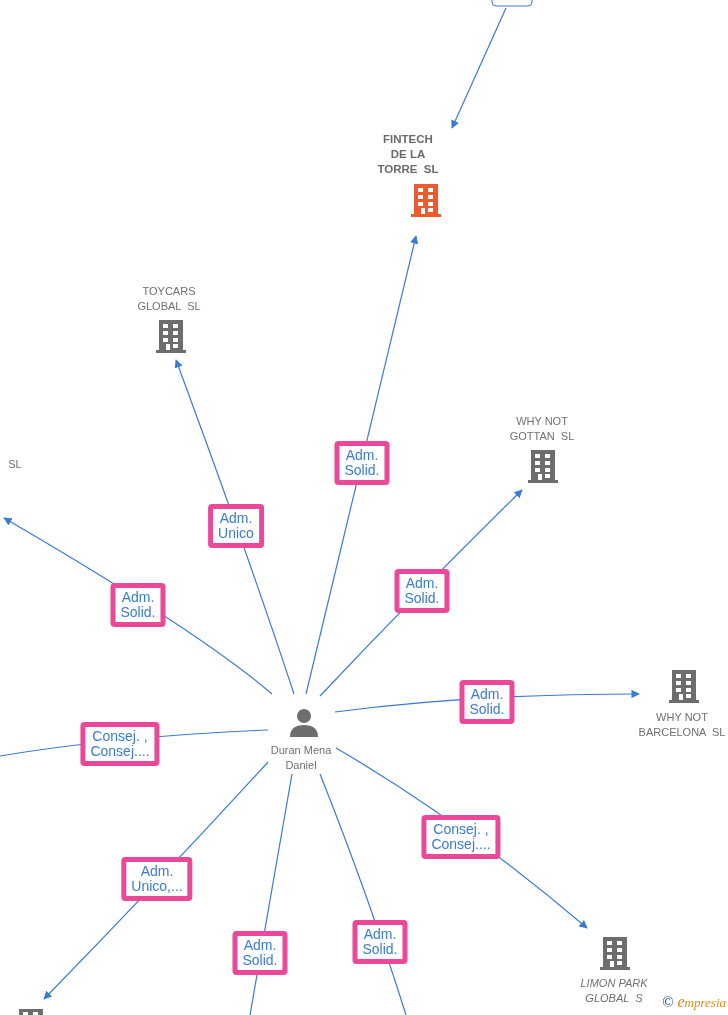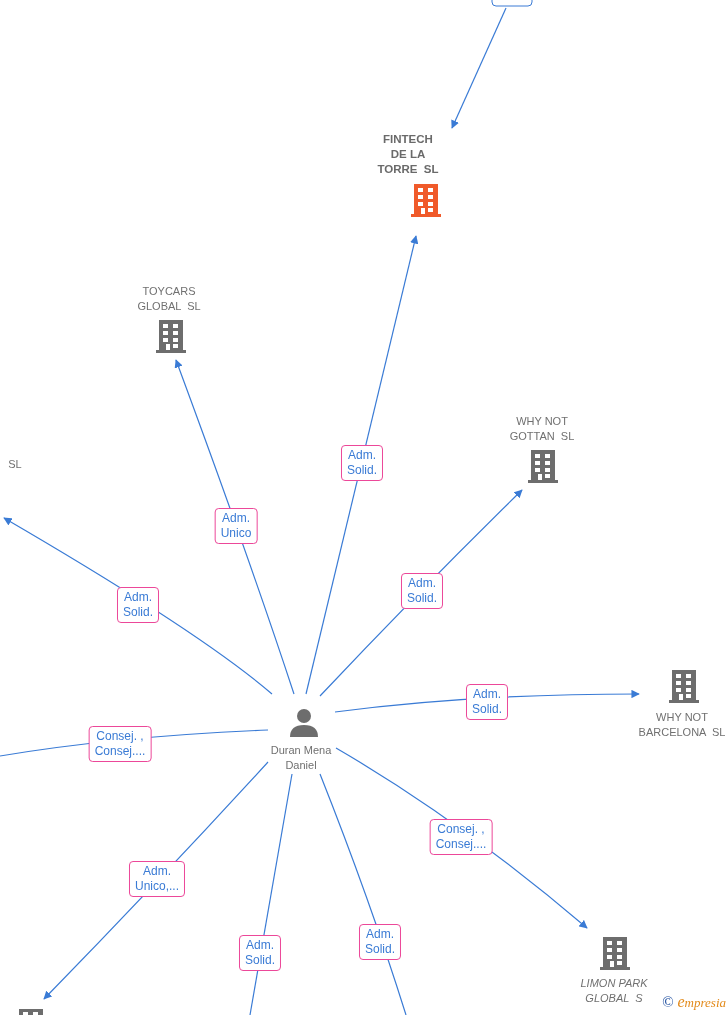--- a/index.html
+++ b/index.html
@@ -4,22 +4,22 @@
   <style>
     html, body { margin: 0; padding: 0; background: #ffffff; }
     body { width: 728px; height: 1015px; overflow: hidden; position: relative;
            font-family: "Liberation Sans", sans-serif; }
     #graph { position: absolute; left: 0; top: 0; width: 728px; height: 1015px; }
     .edge { fill: none; stroke: #3a7bd5; stroke-width: 1.2; }
     .node-label { position: absolute; font-size: 11px; color: #707070; text-align: center;
                   line-height: 15px; white-space: pre; transform: translateX(-50%); }
     .node-label.focus { color: #6a6a6a; font-weight: bold; font-size: 11.5px; }
     .person-label { font-size: 11px; color: #707070; line-height: 15px; }
-    .edge-label { position: absolute; background: #fff; border: 1px solid #ec4899; border-radius: 4px;
-                  color: #3a7bd5; font-size: 12px; line-height: 15px; text-align: center;
+    .edge-label { position: absolute; background: #fff; border: 5px solid #ec4899; border-radius: 4px;
+                  color: #3a7bd5; font-size: 14px; line-height: 15px; text-align: center;
                   padding: 2px 5px; white-space: pre; transform: translate(-50%, -50%); cursor: pointer; }
     .watermark { position: absolute; right: 2px; bottom: 4px; font-size: 15px; color: #1f4fa0;
                  font-family: Liberation Serif, serif; }
     .watermark .brand { color: #e38a1a; font-style: italic; font-size: 16px; }
     .watermark .copy { color: #1f4fa0; }
   </style>
 </head>
 <body>
 
 <svg id="graph" viewBox="0 0 728 1015" xmlns="http://www.w3.org/2000/svg">

